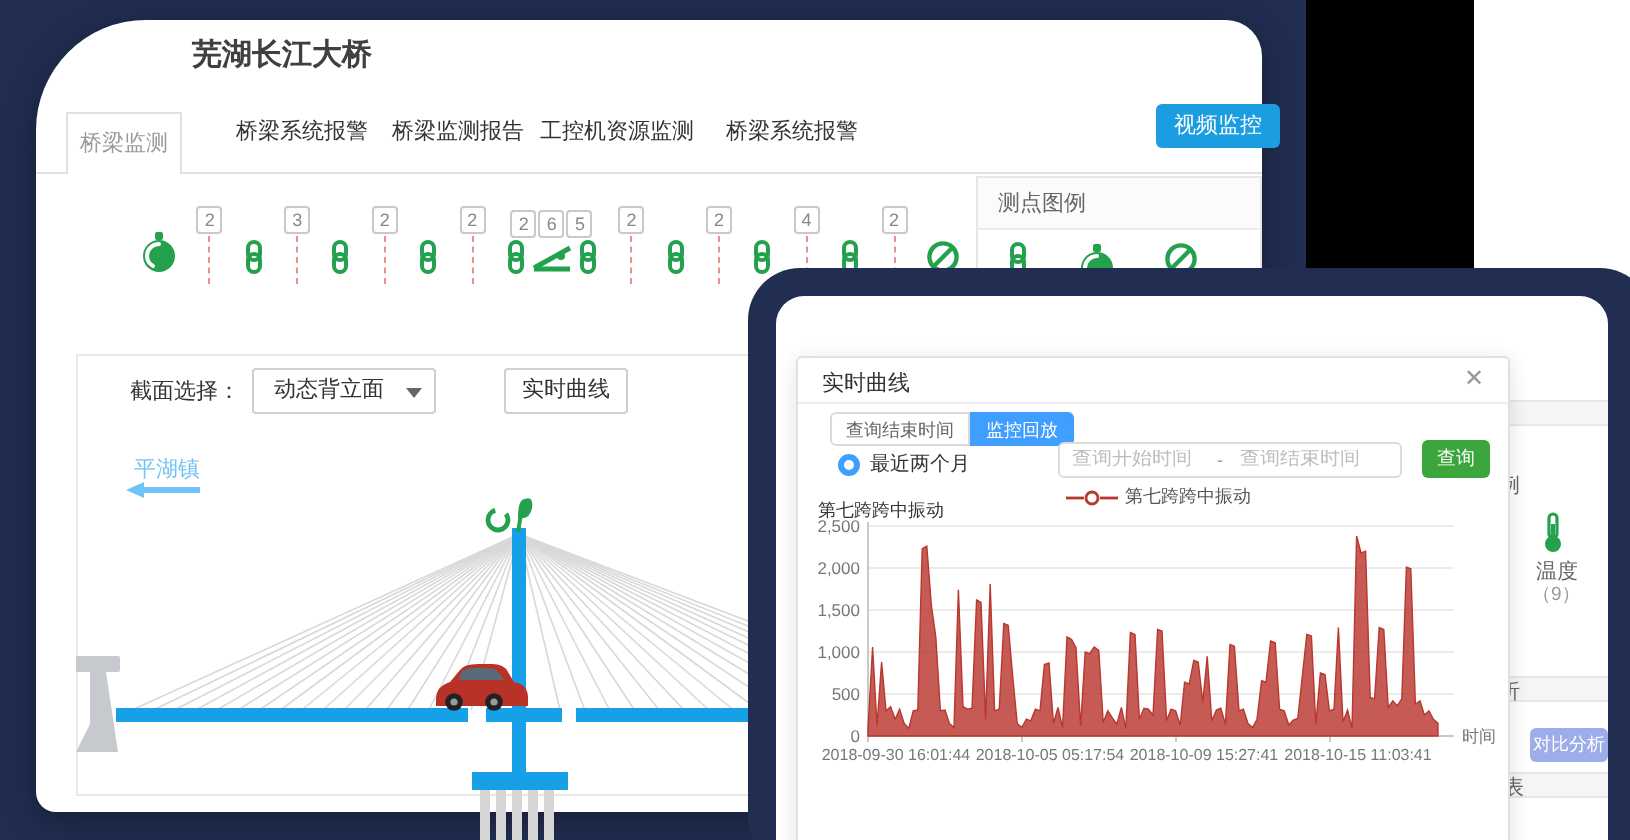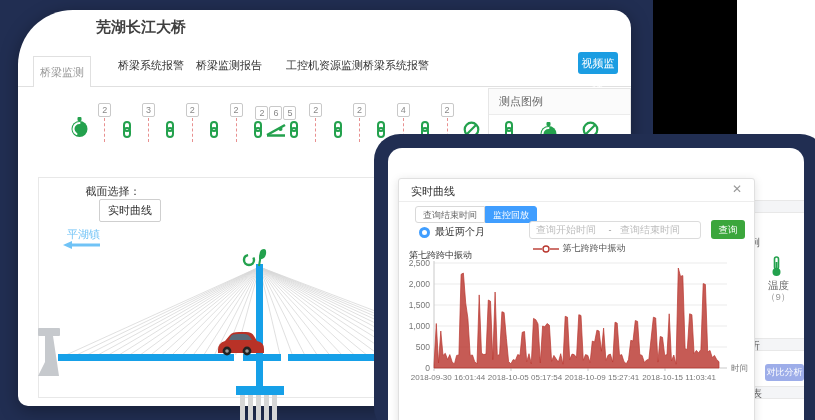--- a/index.html
+++ b/index.html
@@ -12,21 +12,21 @@
   .white-block { position:absolute; left:737px; top:0; width:78px; height:142px; background:#fff; }
 
   
   #main-window { position:absolute; left:18px; top:10px; width:613px; height:396px;
     background:#fff; border-radius:55px 18px 10px 10px; box-shadow:0 4px 18px rgba(0,0,0,.35); }
   .app-title { position:absolute; left:78px; top:8px; font-size:15px; font-weight:bold; color:#404040; }
   .tabs-line { position:absolute; left:0; top:76px; width:613px; border-bottom:1px solid #e0e0e0; }
   .tab { position:absolute; top:48px; font-size:11px; color:#333; cursor:pointer; white-space:nowrap; }
   .tab.active { left:15px; top:46px; width:58px; height:31px; line-height:30px; text-align:center;
     color:#999; background:#fff; border:1px solid #e0e0e0; border-bottom:none; z-index:2; }
-  .video-btn { position:absolute; left:560px; top:42px; width:40px; height:22px; background:#1b9de2;
+  .video-btn { position:absolute; left:560px; top:42px; width:62px; height:22px; background:#1b9de2;
     color:#fff; font-size:11px; line-height:22px; text-align:center; border-radius:3px; cursor:pointer; }
 
   
   #sensor-row { position:absolute; left:52px; top:80px; width:410px; height:52px;
     display:flex; justify-content:space-between; align-items:flex-end; }
   .sensor-item { display:flex; flex-direction:column; align-items:center; justify-content:flex-end; height:52px; }
   .badge { font-size:9px; color:#888; background:#fff; border:1px solid #c9c9c9; border-radius:2px;
     padding:0 3px; line-height:12px; margin-bottom:1px; }
   .dashline { width:0; height:24px; border-left:1px dashed #e89090; }
   .badge-row { display:flex; gap:1px; }
@@ -35,21 +35,21 @@
   
   #legend-panel { position:absolute; left:470px; top:78px; width:143px; height:56px;
     border:1px solid #e6e6e6; background:#fff; }
   #legend-panel .panel-header { padding:5px 10px; font-size:11px; color:#666;
     background:#fbfbfb; border-bottom:1px solid #ececec; }
   #legend-icons { display:flex; gap:24px; padding:6px 14px 0 14px; }
 
   
   #section-box { position:absolute; left:20px; top:167px; width:596px; height:221px;
     border:1px solid #e8e8e8; background:#fff; }
-  #controls-row { position:absolute; left:26px; top:6px; display:flex; align-items:center;flex-direction:column; }
+  #controls-row { position:absolute; left:26px; top:6px; display:flex; align-items:center; }
   .ctl-label { font-size:11px; color:#333; }
   .select-box { position:relative; width:92px; height:23px; border:1px solid #cfcfcf; border-radius:2px;
     font-size:11px; color:#333; line-height:21px; padding-left:10px; margin-left:6px; cursor:pointer; background:#fff; }
   .select-caret { position:absolute; right:6px; top:9px; width:0; height:0;
     border-left:4px solid transparent; border-right:4px solid transparent; border-top:5px solid #666; }
   .zoom-btn { margin-left:34px; width:62px; height:23px; border:1px solid #cfcfcf; border-radius:2px;
     background:#fff; font-size:11px; color:#333; line-height:21px; text-align:center; cursor:pointer; }
   .direction-label { position:absolute; left:28px; top:49px; font-size:11px; color:#70c3f6; }
   .direction-arrow { position:absolute; left:24px; top:62px; }
 
@@ -105,21 +105,21 @@
   <div class="black-block"></div>
   <div class="white-block"></div>
 
   <div id="main-window">
     <div class="app-title">芜湖长江大桥</div>
 
     <div class="tabs-line"></div>
     <div class="tab active">桥梁监测</div>
     <div class="tab" style="left:100px;">桥梁系统报警</div>
     <div class="tab" style="left:178px;">桥梁监测报告</div>
-    <div class="tab" style="left:268px;text-align:right;">工控机资源监测</div>
+    <div class="tab" style="left:252px;text-align:right;">工控机资源监测</div>
     <div class="tab" style="left:345px;">桥梁系统报警</div>
     <div class="video-btn">视频监控</div>
 
     <div id="sensor-row">
         <div class="sensor-item">
           <span><svg width="19" height="22" viewBox="0 0 19 22">
               <rect x="7.5" y="1" width="4" height="4" rx="1" fill="#23a14d"></rect>
               <circle cx="9.5" cy="13" r="8" fill="#23a14d"></circle>
               <path d="M9.5 7 a6 6 0 0 0 -6 6 a6 6 0 0 0 3 5" fill="none" stroke="#fff" stroke-width="2" stroke-linecap="round"></path>
             </svg></span>
@@ -237,20 +237,24 @@
           <span><svg width="17" height="17" viewBox="0 0 17 17">
               <circle cx="8.5" cy="8.5" r="6.8" fill="none" stroke="#23a14d" stroke-width="2.2"></circle>
               <line x1="13" y1="4" x2="4" y2="13" stroke="#23a14d" stroke-width="2.2"></line>
             </svg></span>
         </div>
     </div>
 
     <div id="section-box">
       <div id="controls-row">
         <span class="ctl-label">截面选择：</span>
+        <span class="select-box">
+          <span>动态背立面</span>
+          <span class="select-caret"></span>
+        </span>
         <span class="zoom-btn">实时曲线</span>
       </div>
       <div class="direction-label">平湖镇</div>
       <svg class="direction-arrow" width="38" height="10" viewBox="0 0 38 10">
         <line x1="6" y1="5" x2="37" y2="5" stroke="#70c3f6" stroke-width="3"></line>
         <path d="M0,5 L9,1 L9,9 Z" fill="#70c3f6"></path>
       </svg>
     </div>
 
     <svg id="bridge-svg" width="372" height="190" viewBox="0 0 372 190">

